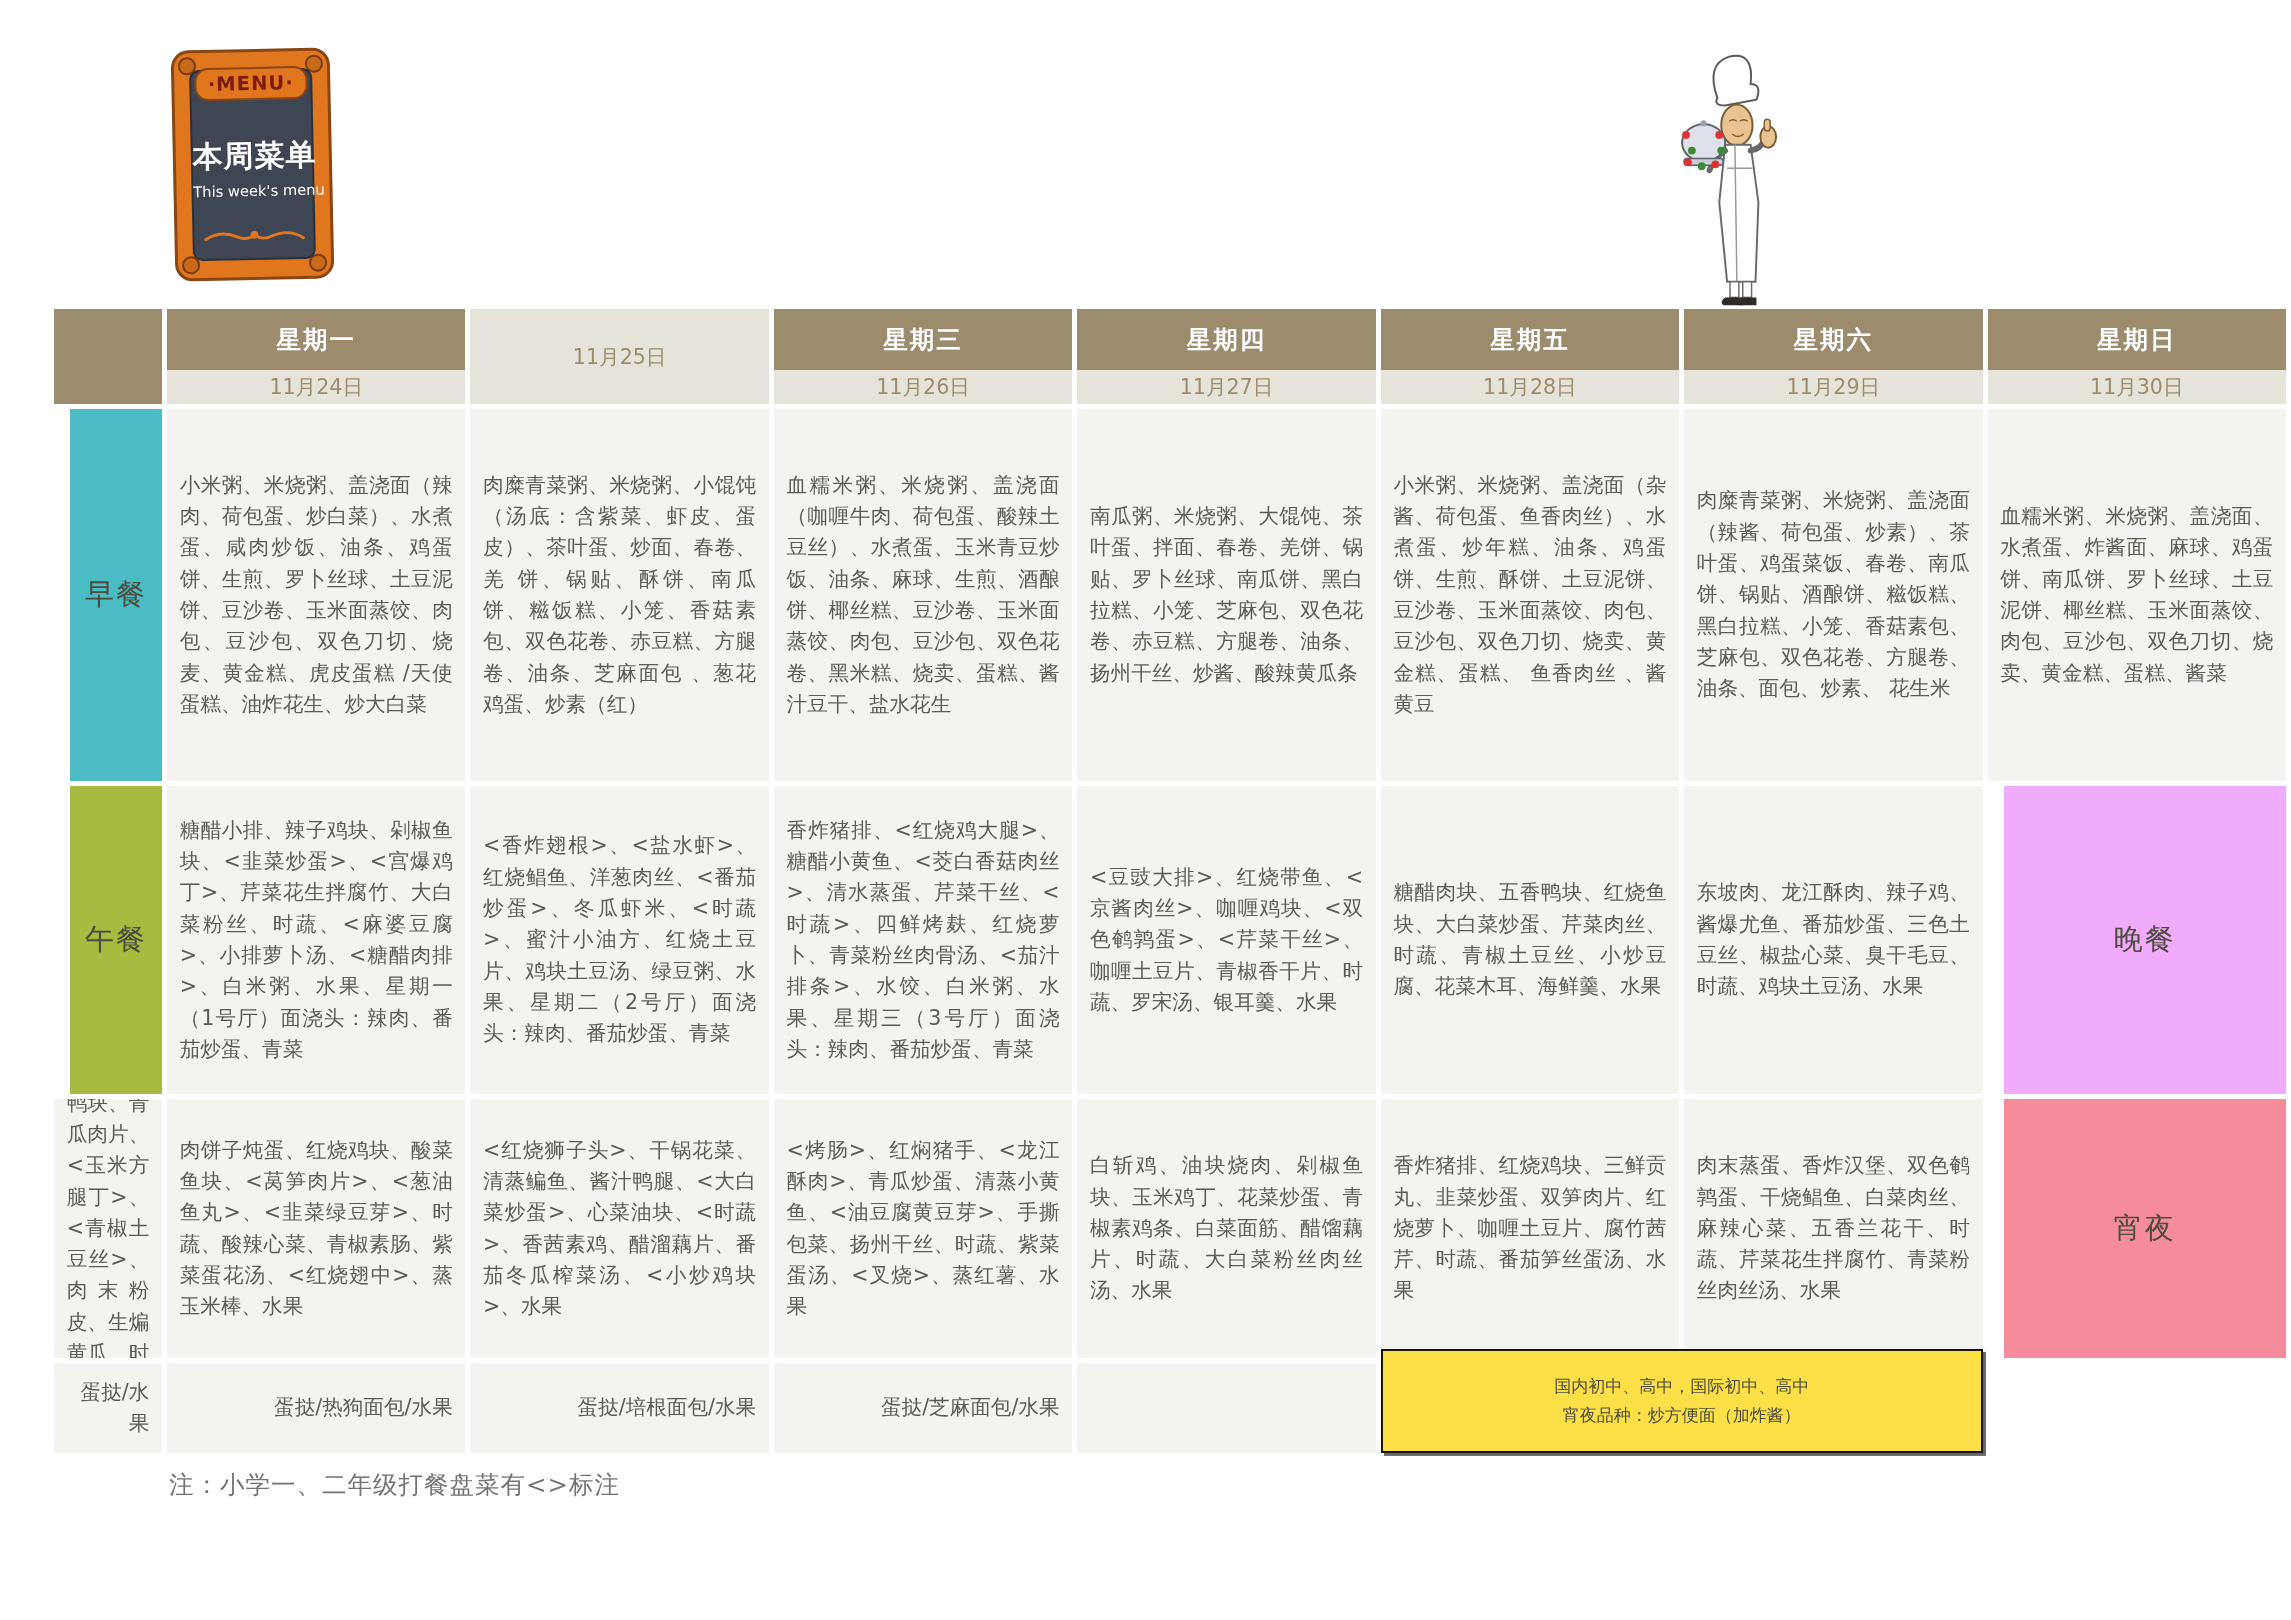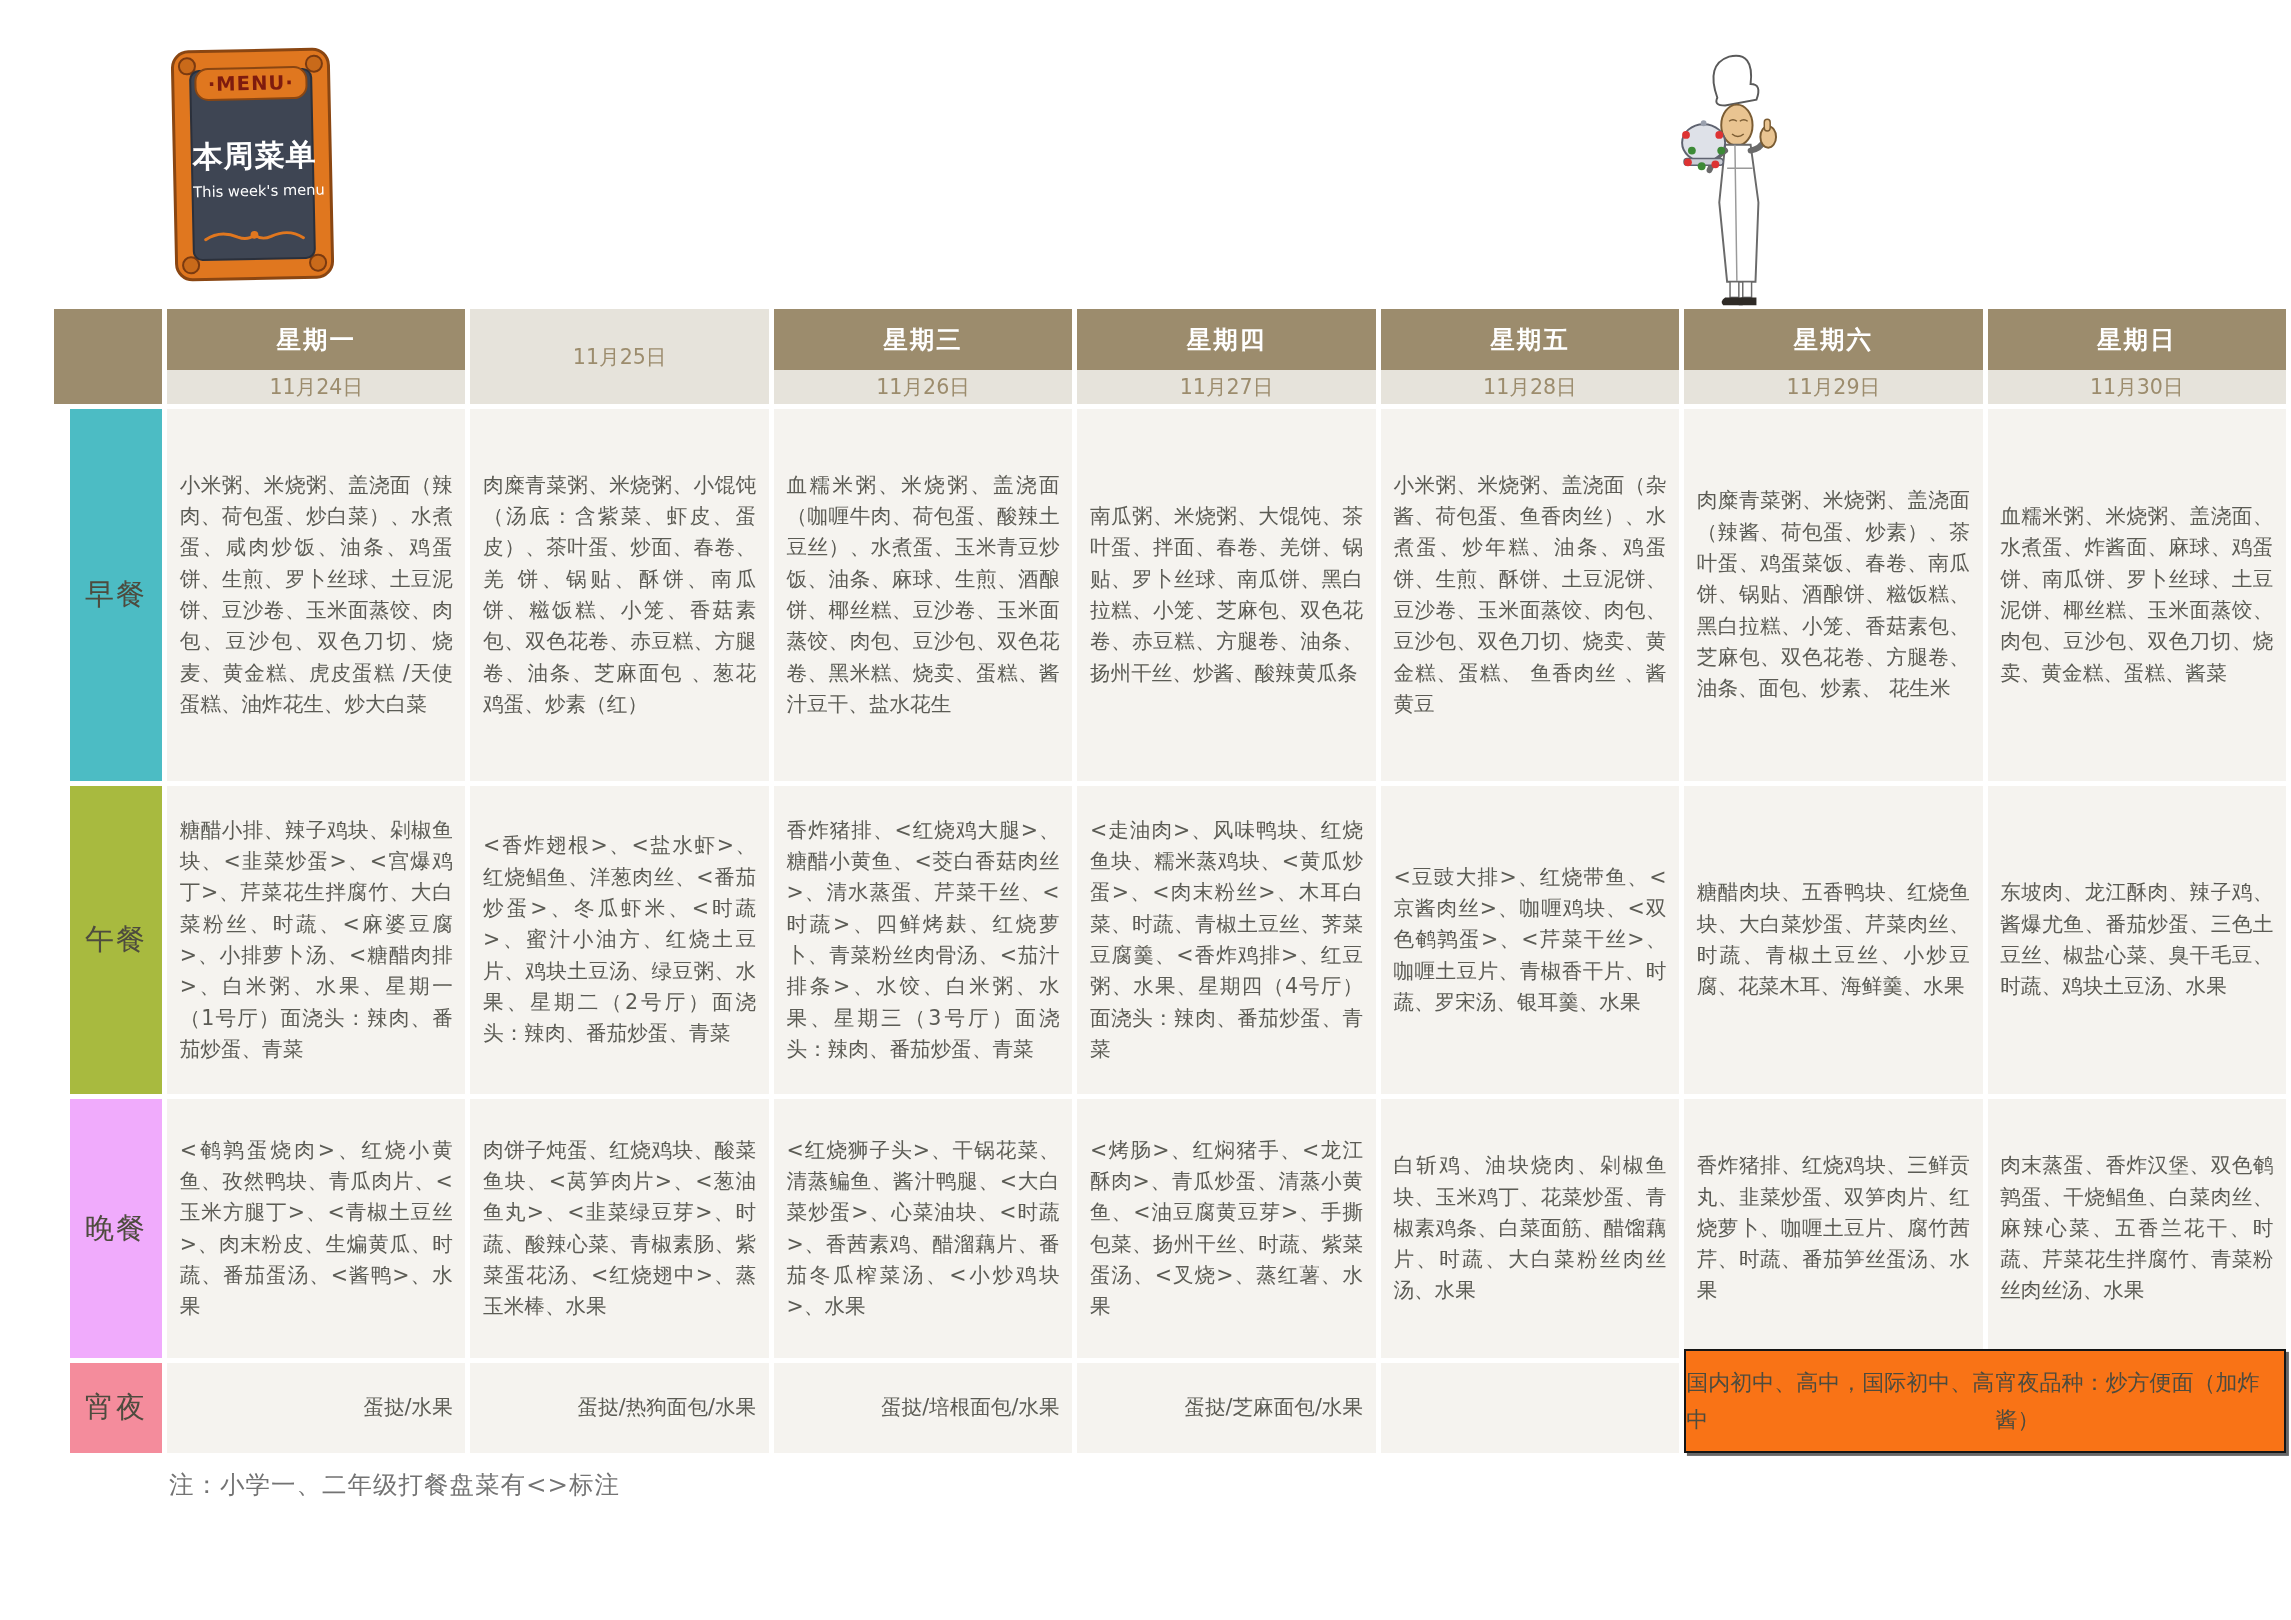--- a/index.html
+++ b/index.html
@@ -34,23 +34,23 @@
   .day-date{flex:1;background:#E6E3DB;color:#9C8C6D;font-size:20.6px;
         display:flex;align-items:center;justify-content:center;}
   .row-label{display:flex;align-items:center;justify-content:center;font-size:29px;color:#4D4B3E;letter-spacing:2px;margin-left:16px;}
   .lbl-breakfast{background:#4CBCC4}
   .lbl-lunch{background:#A8BA3F}
   .lbl-dinner{background:#f0abfc}
   .lbl-supper{background:#F48C9C}
   .cell{background:#F5F3EF;display:flex;align-items:center;padding:9.8px 12.7px;box-sizing:border-box;overflow:hidden;}
   .cell-text{font-size:20.6px;line-height:1.52;color:#5B5B54;text-align:justify;width:100%;}
   .supper-cell .cell-text{text-align:right;}
-  .supper-note{grid-column:span 2;background:#f97316;border:2.9px solid #151515;box-shadow:2.9px 2.9px 0 rgba(20,20,20,.65);
-        margin-top:-13.7px;display:flex;flex-direction:row;align-items:center;justify-content:center;
-        font-size:22px;color:#4D4B3E;line-height:1.7;box-sizing:border-box;}
+  .supper-note{grid-column:span 2;background:#fde047;border:2.9px solid #151515;box-shadow:2.9px 2.9px 0 rgba(20,20,20,.65);
+        margin-top:-13.7px;display:flex;flex-direction:column;align-items:center;justify-content:center;
+        font-size:17px;color:#4D4B3E;line-height:1.7;box-sizing:border-box;}
 
   
   .footnote{position:absolute;left:169px;top:1468px;font-family:"DejaVu Serif","Liberation Serif",serif;
         font-size:24.5px;color:#737373;letter-spacing:1px;}
 </style>
 </head>
 <body>
 
 <div class="page">
 
@@ -164,23 +164,20 @@
     <div class="cell">
         <div class="cell-text">糖醋小排、辣子鸡块、剁椒鱼块、&lt;韭菜炒蛋&gt;、&lt;宫爆鸡丁&gt;、芹菜花生拌腐竹、大白菜粉丝、时蔬、&lt;麻婆豆腐&gt;、小排萝卜汤、&lt;糖醋肉排&gt;、白米粥、水果、星期一（1号厅）面浇头：辣肉、番茄炒蛋、青菜</div>
       </div>
     <div class="cell">
         <div class="cell-text">&lt;香炸翅根&gt;、&lt;盐水虾&gt;、红烧鲳鱼、洋葱肉丝、&lt;番茄炒蛋&gt;、冬瓜虾米、&lt;时蔬&gt;、蜜汁小油方、红烧土豆片、鸡块土豆汤、绿豆粥、水果、星期二（2号厅）面浇头：辣肉、番茄炒蛋、青菜</div>
       </div>
     <div class="cell">
         <div class="cell-text">香炸猪排、&lt;红烧鸡大腿&gt;、糖醋小黄鱼、&lt;茭白香菇肉丝&gt;、清水蒸蛋、芹菜干丝、&lt;时蔬&gt;、四鲜烤麸、红烧萝卜、青菜粉丝肉骨汤、&lt;茄汁排条&gt;、水饺、白米粥、水果、星期三（3号厅）面浇头：辣肉、番茄炒蛋、青菜</div>
       </div>
     <div class="cell">
-        <div class="cell-text">&lt;走油肉&gt;、风味鸭块、红烧鱼块、糯米蒸鸡块、&lt;黄瓜炒蛋&gt;、&lt;肉末粉丝&gt;、木耳白菜、时蔬、青椒土豆丝、荠菜豆腐羹、&lt;香炸鸡排&gt;、红豆粥、水果、星期四（4号厅）面浇头：辣肉、番茄炒蛋、青菜</div>
-      </div>
-    <div class="cell">
         <div class="cell-text">&lt;豆豉大排&gt;、红烧带鱼、&lt;京酱肉丝&gt;、咖喱鸡块、&lt;双色鹌鹑蛋&gt;、&lt;芹菜干丝&gt;、咖喱土豆片、青椒香干片、时蔬、罗宋汤、银耳羹、水果</div>
       </div>
     <div class="cell">
         <div class="cell-text">糖醋肉块、五香鸭块、红烧鱼块、大白菜炒蛋、芹菜肉丝、时蔬、青椒土豆丝、小炒豆腐、花菜木耳、海鲜羹、水果</div>
       </div>
     <div class="cell">
         <div class="cell-text">东坡肉、龙江酥肉、辣子鸡、酱爆尤鱼、番茄炒蛋、三色土豆丝、椒盐心菜、臭干毛豆、时蔬、鸡块土豆汤、水果</div>
       </div>
 
     <div class="row-label lbl-dinner">晚餐</div>

